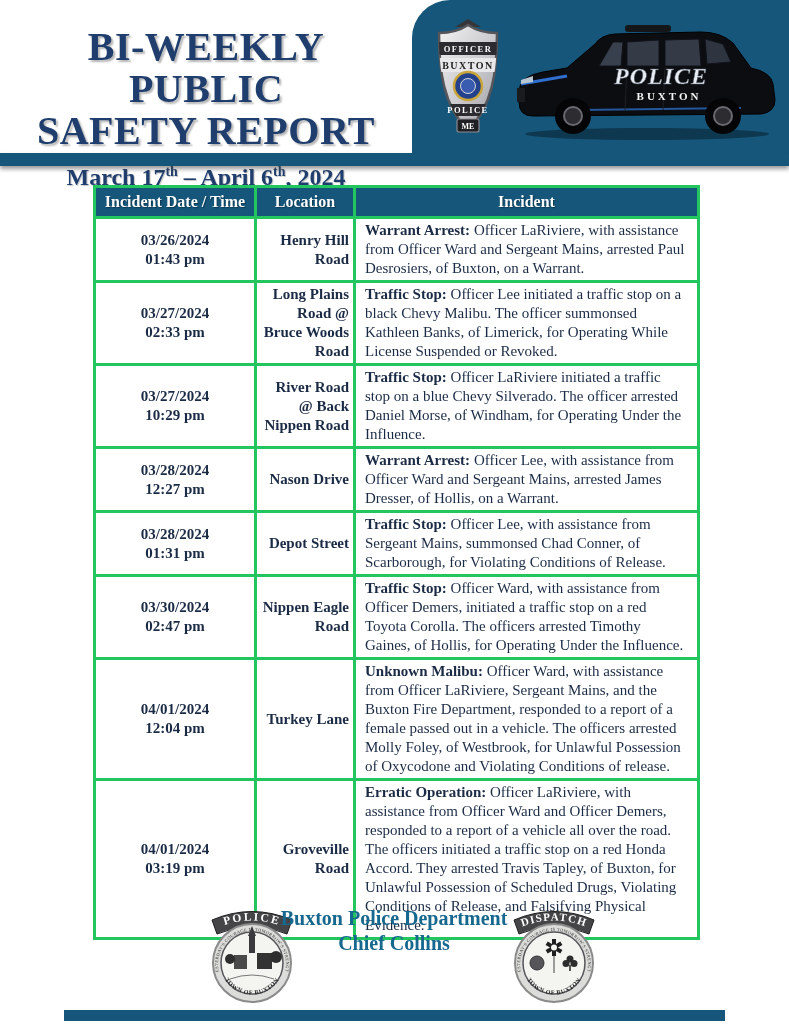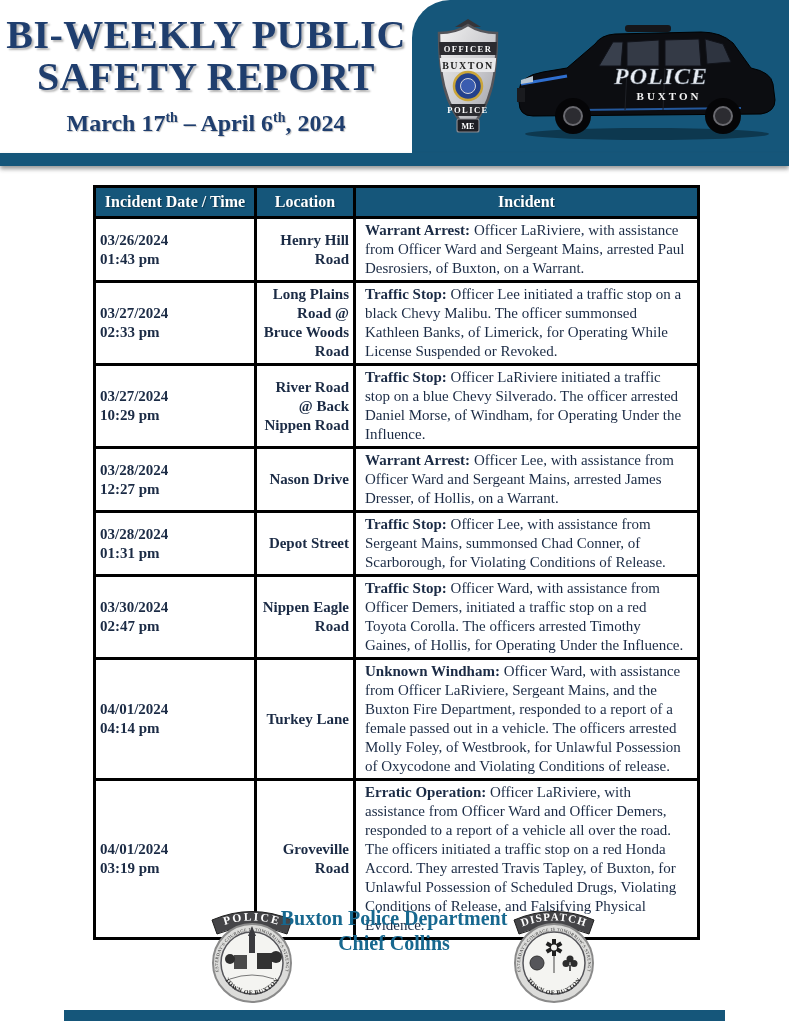--- a/index.html
+++ b/index.html
@@ -2,40 +2,40 @@
 <html><head>
 <meta charset="utf-8">
 <style>
   html,body{margin:0;padding:0;background:#ffffff;}
   #page{position:relative;width:789px;height:1024px;background:#ffffff;overflow:hidden;
         font-family:"Liberation Serif", serif;}
 
   
   .corner-chip{position:absolute;left:0;top:0;width:17px;height:12px;background:#174f6d;}
   .header-white{position:absolute;left:0;top:0;width:412px;height:153px;background:#ffffff;text-align:center;}
-  .report-title{margin:0;padding-top:14px;font-size:40px;line-height:42px;font-weight:bold;
+  .report-title{margin:12px;padding-top:14px;font-size:40px;line-height:42px;font-weight:bold;
                 color:#1f3e6e;text-shadow:2px 2px 2px #b5b5b5;letter-spacing:.5px;}
   .date-range{margin-top:12px;font-size:24px;font-weight:bold;color:#1f3e6e;text-shadow:1px 1px 1px #c4c4c4;}
   .date-range sup{font-size:.58em;}
   .header-teal{position:absolute;left:412px;top:0;width:377px;height:154px;background:#15567a;
                border-top-left-radius:38px;}
   .header-band{position:absolute;left:0;top:153px;width:789px;height:13px;background:#15567a;
                box-shadow:0 3px 4px rgba(70,70,70,.55);}
   .badge-wrap{position:absolute;left:16px;top:16px;width:80px;height:122px;}
   .car-wrap{position:absolute;left:96px;top:16px;width:274px;height:130px;}
 
   
   .tbl-wrap{position:absolute;left:93px;top:185px;width:604px;}
   table.incidents{border-collapse:collapse;table-layout:fixed;width:604px;background:#fff;}
-  table.incidents th,table.incidents td{border:3px solid #000000;}
+  table.incidents th,table.incidents td{border:3px solid #22c55e;}
   table.incidents th{background:#15567a;color:#ffffff;font-size:16px;font-weight:bold;
                      height:26px;text-shadow:1px 1px 1px rgba(0,0,0,.35);}
   table.incidents th + th{border-left:2px solid #8fb3c6;}
   table.incidents td{color:#1b2b45;font-size:15px;line-height:19px;vertical-align:middle;}
-  td.cell-date{font-weight:bold;padding:2px 4px;line-height:21px;}
+  td.cell-date{text-align:center;font-weight:bold;padding:2px 4px;line-height:21px;}
   td.cell-loc{text-align:right;font-weight:bold;padding:2px 4px;}
   td.cell-inc{padding:2px 9px;text-align:left;}
   .inc-type{font-weight:bold;}
 
   
   .footer-text{position:absolute;left:244px;top:906px;width:300px;text-align:center;
                color:#17688f;font-size:20px;font-weight:bold;line-height:25px;}
   .patch{position:absolute;top:899px;width:100px;height:106px;}
   .patch-left{left:202px;}
   .patch-right{left:504px;}
@@ -173,24 +173,24 @@
             <td class="cell-date">
               <div>03/30/2024</div>
               <div>02:47 pm</div>
             </td>
             <td class="cell-loc">Nippen Eagle Road</td>
             <td class="cell-inc"><span class="inc-type">Traffic Stop:</span> Officer Ward, with assistance from Officer Demers, initiated a traffic stop on a red Toyota Corolla. The officers arrested Timothy Gaines, of Hollis, for Operating Under the Influence.</td>
           </tr>
           <tr>
             <td class="cell-date">
               <div>04/01/2024</div>
-              <div>04:14 pm</div>
+              <div>12:04 pm</div>
             </td>
             <td class="cell-loc">Turkey Lane</td>
-            <td class="cell-inc"><span class="inc-type">Unknown Windham:</span> Officer Ward, with assistance from Officer LaRiviere, Sergeant Mains, and the Buxton Fire Department, responded to a report of a female passed out in a vehicle. The officers arrested Molly Foley, of Westbrook, for Unlawful Possession of Oxycodone and Violating Conditions of release.</td>
+            <td class="cell-inc"><span class="inc-type">Unknown Malibu:</span> Officer Ward, with assistance from Officer LaRiviere, Sergeant Mains, and the Buxton Fire Department, responded to a report of a female passed out in a vehicle. The officers arrested Molly Foley, of Westbrook, for Unlawful Possession of Oxycodone and Violating Conditions of release.</td>
           </tr>
           <tr>
             <td class="cell-date">
               <div>04/01/2024</div>
               <div>03:19 pm</div>
             </td>
             <td class="cell-loc">Groveville Road</td>
             <td class="cell-inc"><span class="inc-type">Erratic Operation:</span> Officer LaRiviere, with assistance from Officer Ward and Officer Demers, responded to a report of a vehicle all over the road. The officers initiated a traffic stop on a red Honda Accord. They arrested Travis Tapley, of Buxton, for Unlawful Possession of Scheduled Drugs, Violating Conditions of Release, and Falsifying Physical Evidence.</td>
           </tr>
         </tbody>

